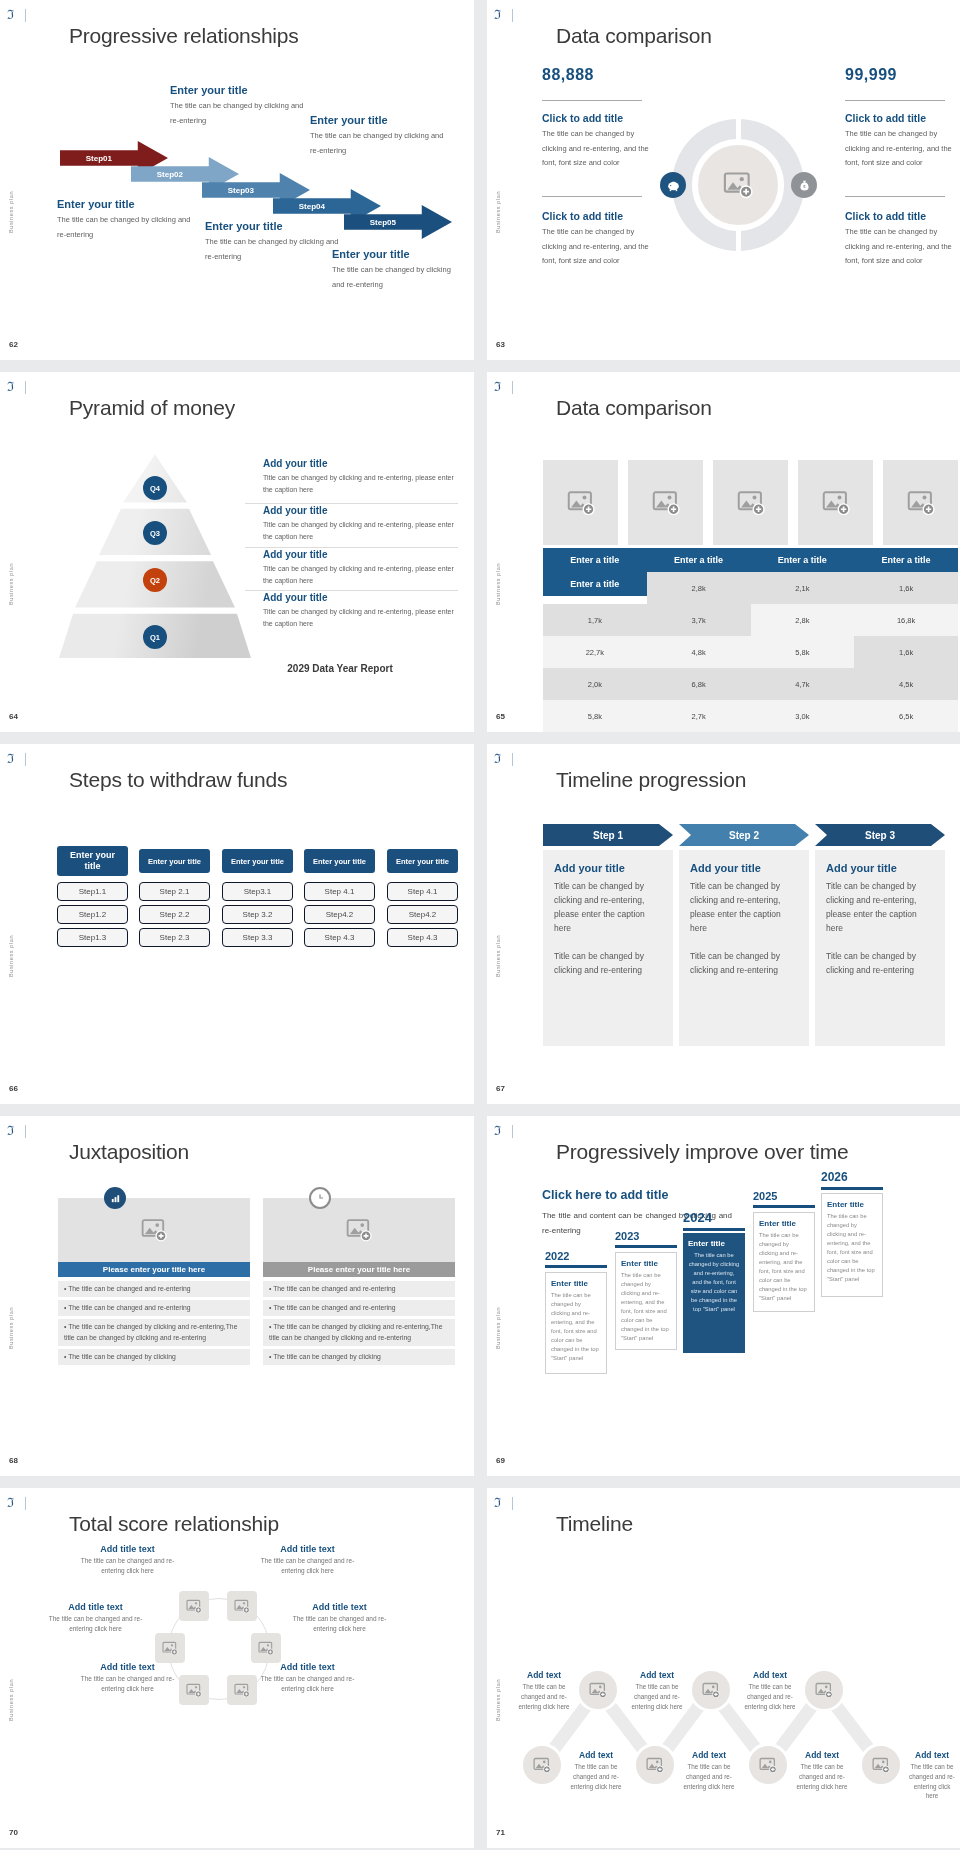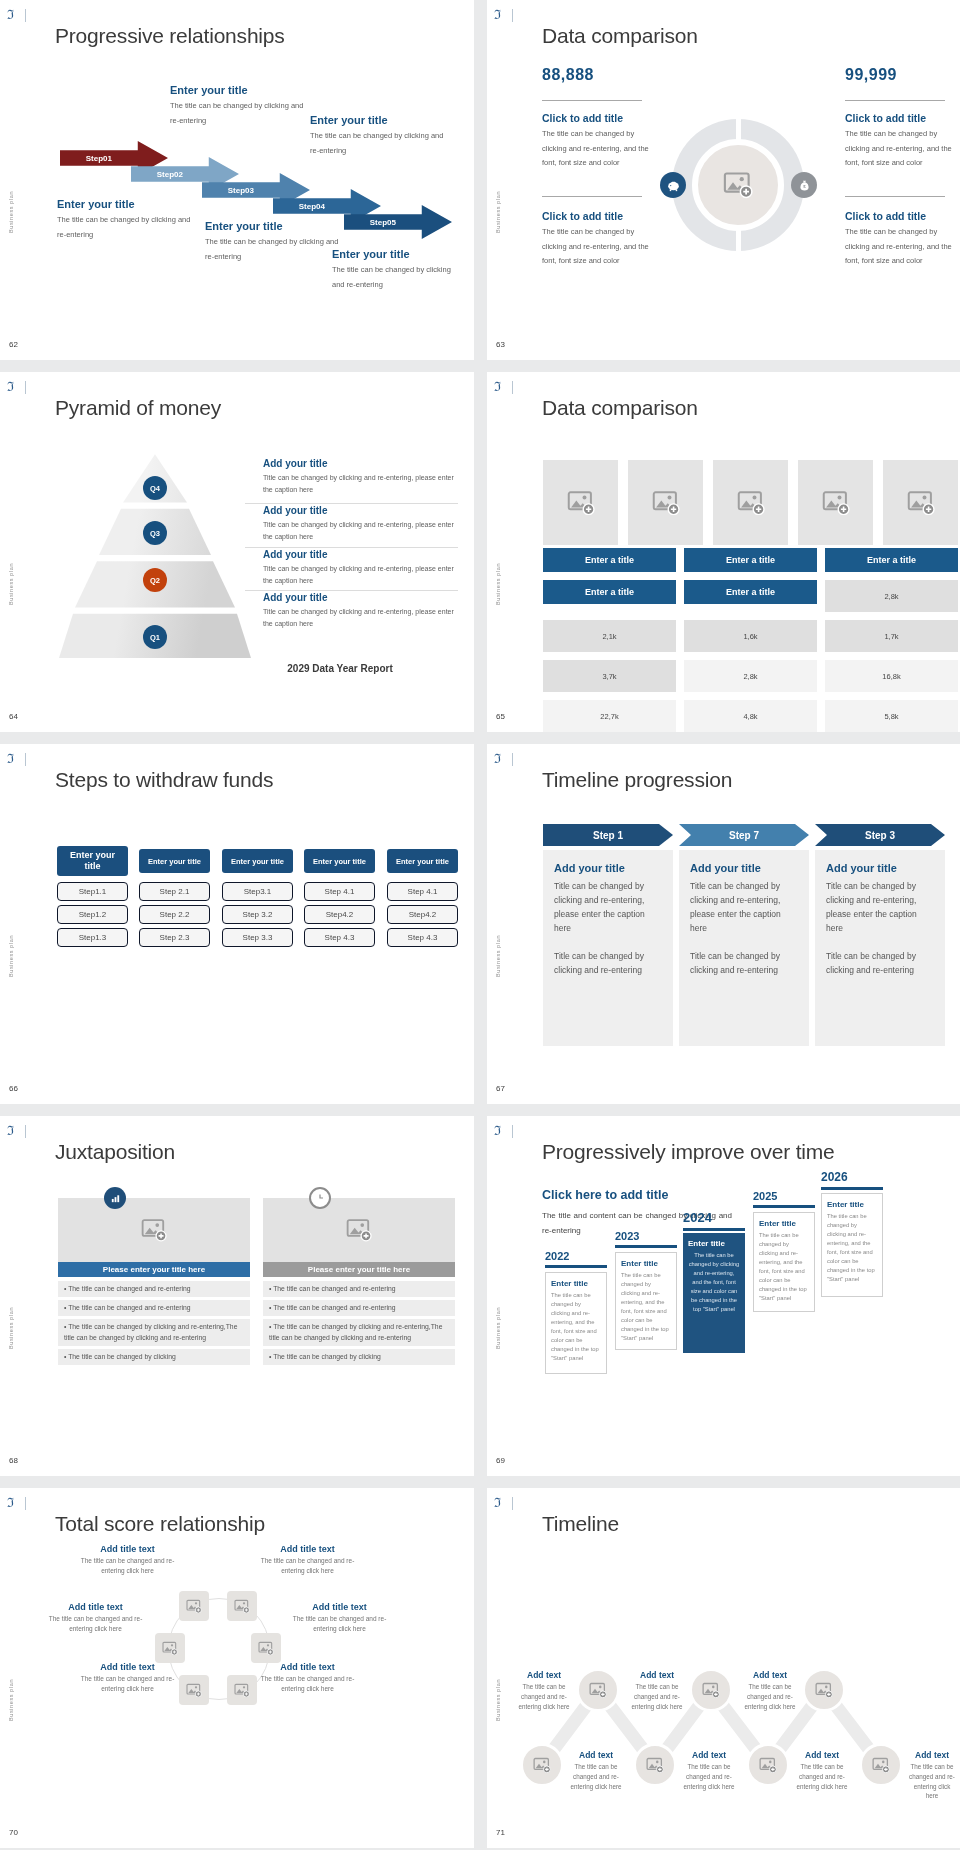--- a/index.html
+++ b/index.html
@@ -2,41 +2,41 @@
 <html><head>
 <meta charset="utf-8">
 <style>
   html,body{margin:0;padding:0}
   body{width:960px;height:1850px;background:#e9eaeb;font-family:"Liberation Sans",sans-serif;position:relative;overflow:hidden}
   .card{position:absolute;width:474px;height:360px;background:#fff;overflow:hidden}
   
   .logo{position:absolute;left:7px;top:5px;font-size:13px;color:#2b5a8a;font-family:"DejaVu Serif",serif}
   .rail-line{position:absolute;left:25px;top:9px;width:1px;height:13px;background:#b9c6d2}
   .rail-text{position:absolute;left:8px;top:138px;height:95px;font-size:5.5px;color:#8f8f8f;writing-mode:vertical-rl;transform:rotate(180deg);letter-spacing:.6px}
-  .page-num{position:absolute;left:9px;bottom:11px;font-size:8px;font-weight:normal;color:#3c3c3c}
-  .slide-title{position:absolute;left:55px;top:24px;margin:0;font-size:21px;font-weight:300;color:#3b3b3b;letter-spacing:-.2px}
+  .page-num{position:absolute;left:9px;bottom:11px;font-size:8px;font-weight:bold;color:#3c3c3c}
+  .slide-title{position:absolute;left:69px;top:24px;margin:0;font-size:21px;font-weight:300;color:#3b3b3b;letter-spacing:-.2px}
   
   .tb{position:absolute}
   .tb-t{font-size:11px;font-weight:bold;color:#17507f;margin-bottom:3px}
   .tb-c{font-size:7.5px;color:#5f5f5f;line-height:1.95}
   .big-num{font-size:16px;font-weight:bold;color:#17507f;letter-spacing:.5px}
   .rule{position:absolute;height:1px;background:#a8a8a8}
   .sep{position:absolute;height:1px;background:#dcdcdc}
   
   .chev{position:absolute;width:108px;height:34px;clip-path:polygon(0 27%,72% 27%,72% 0,100% 50%,72% 100%,72% 73%,0 73%);display:flex;align-items:center}
   .chev span{width:72%;text-align:center;font-size:8px;font-weight:bold;color:#fff}
   
   .ph rect{fill:none;stroke:#9f9f9f;stroke-width:1.7}
   .ph .dot{fill:#9f9f9f}
   .ph .mtn{fill:#9f9f9f}
   .ph .plus-bg{fill:#8c8c8c;stroke:#fff;stroke-width:1.2}
   .ph .plus{fill:none;stroke:#fff;stroke-width:1.4}
   .tile{position:absolute;background:#e4e4e4;display:flex;align-items:center;justify-content:center}
   
-  .dtable{position:absolute;display:grid;grid-template-columns:repeat(3,1fr);gap:8px}
+  .dtable{position:absolute;display:grid;grid-template-columns:repeat(4,1fr);gap:0}
   .dtable .th{background:#1b5a8b;color:#fff;font-size:9px;font-weight:bold;height:24px;display:flex;align-items:center;justify-content:center}
   .dtable .td{font-size:7.5px;color:#474747;height:32px;display:flex;align-items:center;justify-content:center}
   .rA{background:#dfdfdf}.rB{background:#f3f3f3}
   
   .s66h{position:absolute;width:71px;background:#1b4f7e;border-radius:3px;color:#fff;font-weight:bold;text-align:center;display:flex;align-items:center;justify-content:center;line-height:1.2}
   .s66c{position:absolute;width:69px;height:17px;background:#f5f5f5;border:1px solid #0f172a;border-radius:4px;font-size:8px;color:#4a4a4a;display:flex;align-items:center;justify-content:center}
   
   .banner{position:absolute;width:130px;height:22px;display:flex;align-items:center;justify-content:center;color:#fff;font-size:10px;font-weight:bold}
   .b-first{clip-path:polygon(0 0,calc(100% - 14px) 0,100% 50%,calc(100% - 14px) 100%,0 100%)}
   .b-next{clip-path:polygon(0 0,calc(100% - 14px) 0,100% 50%,calc(100% - 14px) 100%,0 100%,12px 50%)}
@@ -338,21 +338,21 @@
   <span class="logo">ℑ</span>
     <span class="rail-line"></span>
   <span class="rail-text">Business plan</span>
   <span class="page-num">67</span>
   <h2 class="slide-title">Timeline progression</h2>
 
   <div class="banner b-first" style="left:56px;top:80px;background:#1f4e79">
       <span>Step 1</span>
     </div>
   <div class="banner b-next" style="left:192px;top:80px;background:#4380ad">
-      <span>Step 7</span>
+      <span>Step 2</span>
     </div>
   <div class="banner b-next" style="left:328px;top:80px;background:#1f4e79">
       <span>Step 3</span>
     </div>
 
   <div class="s67card" style="left:56px;top:106px">
     <div class="t">Add your title</div>
     <div class="c">Title can be changed by clicking and re-entering, please enter the caption here</div>
     <div class="c" style="margin-top:14px">Title can be changed by clicking and re-entering</div>
   </div>

